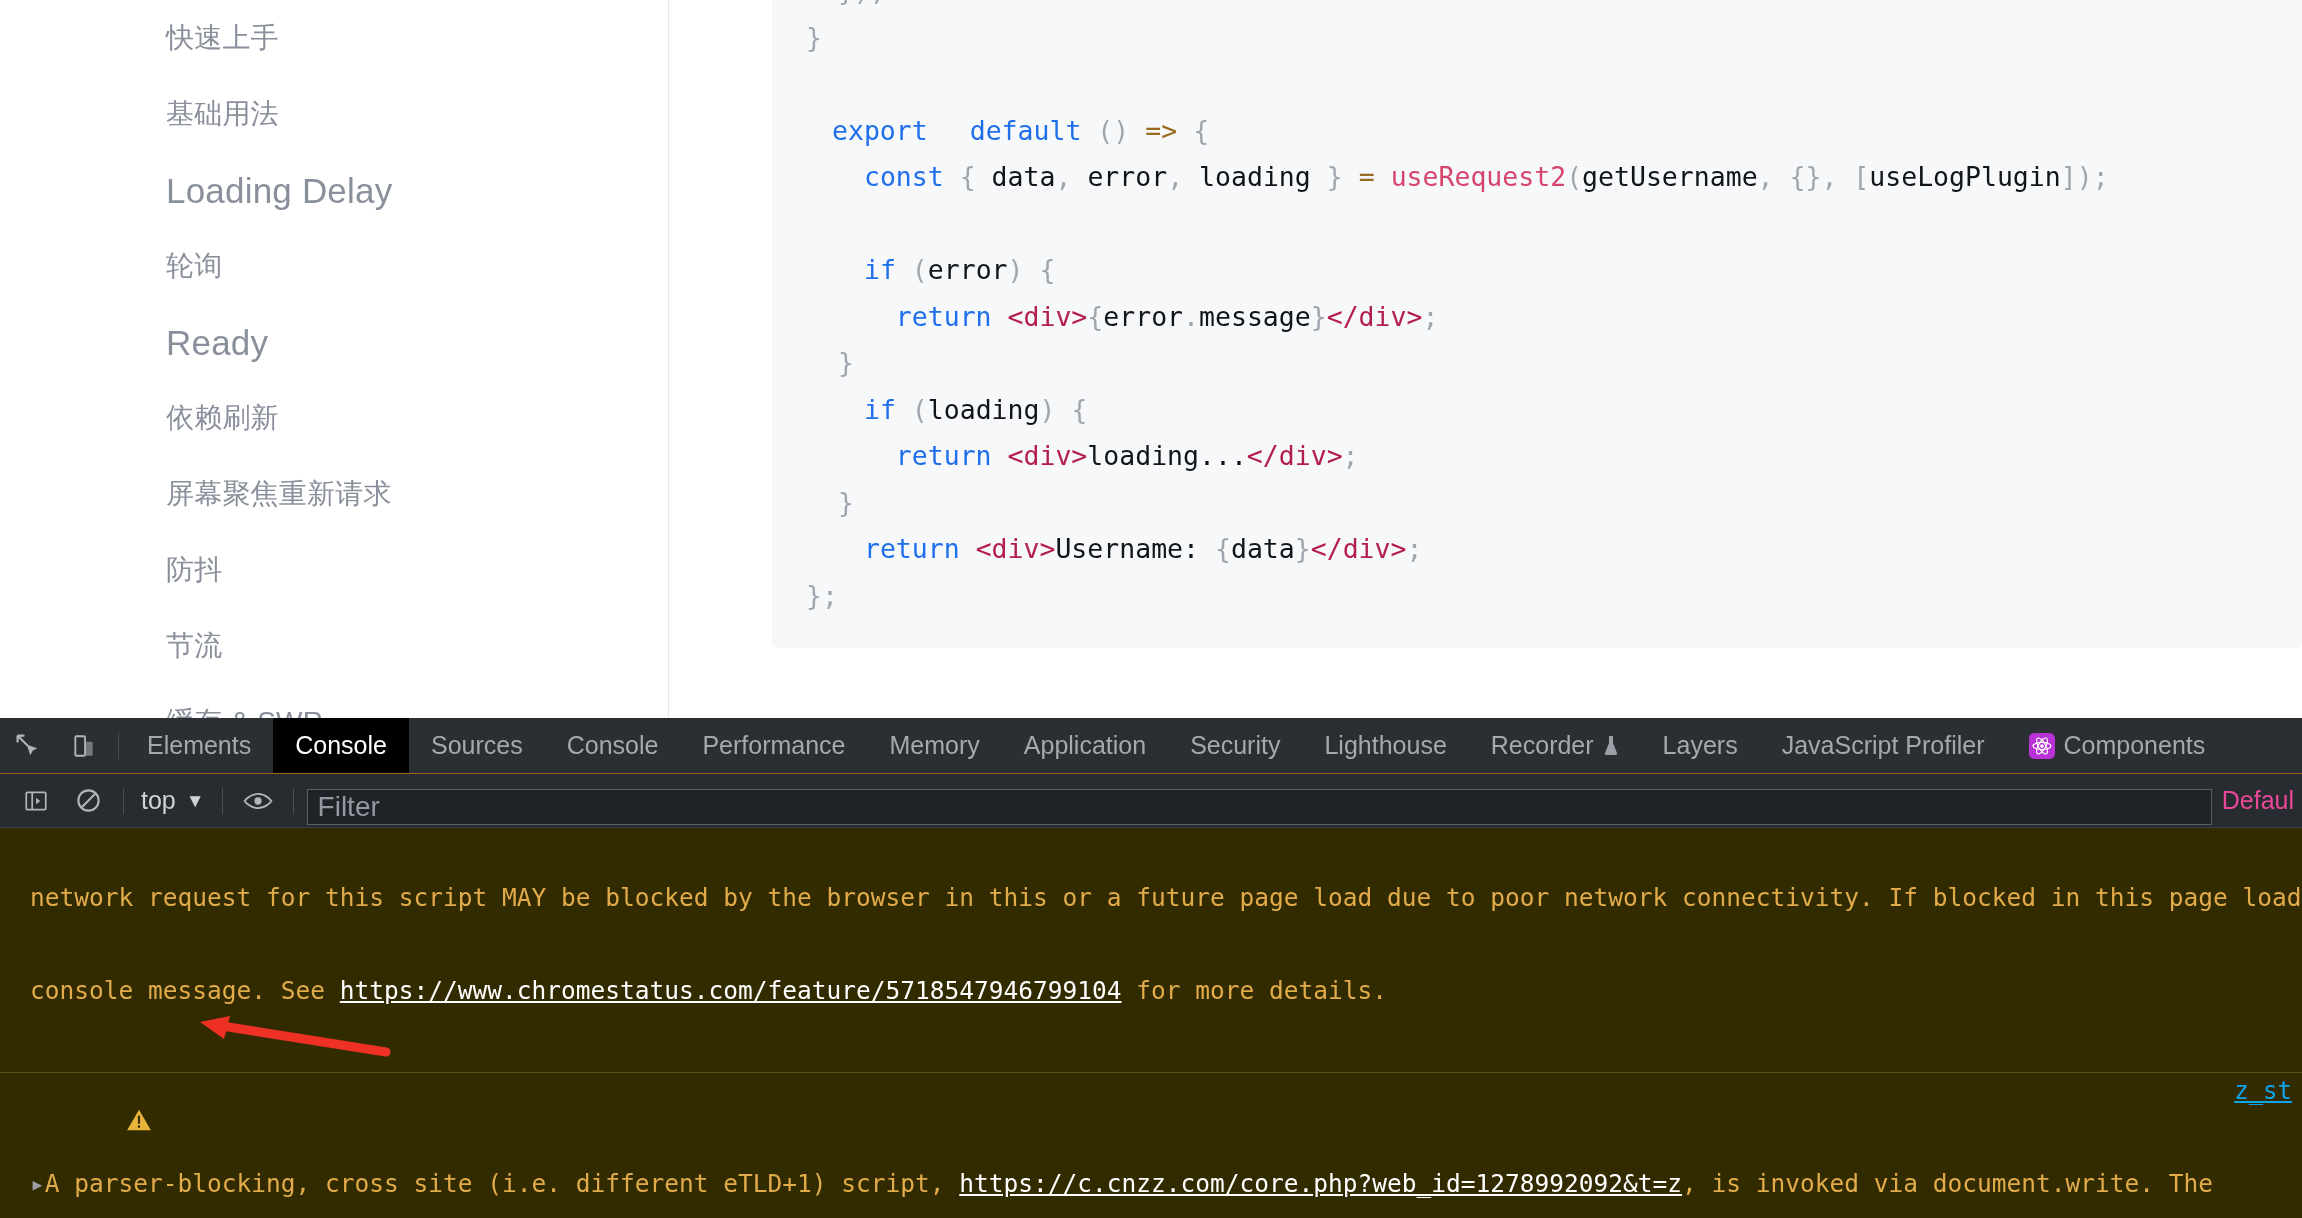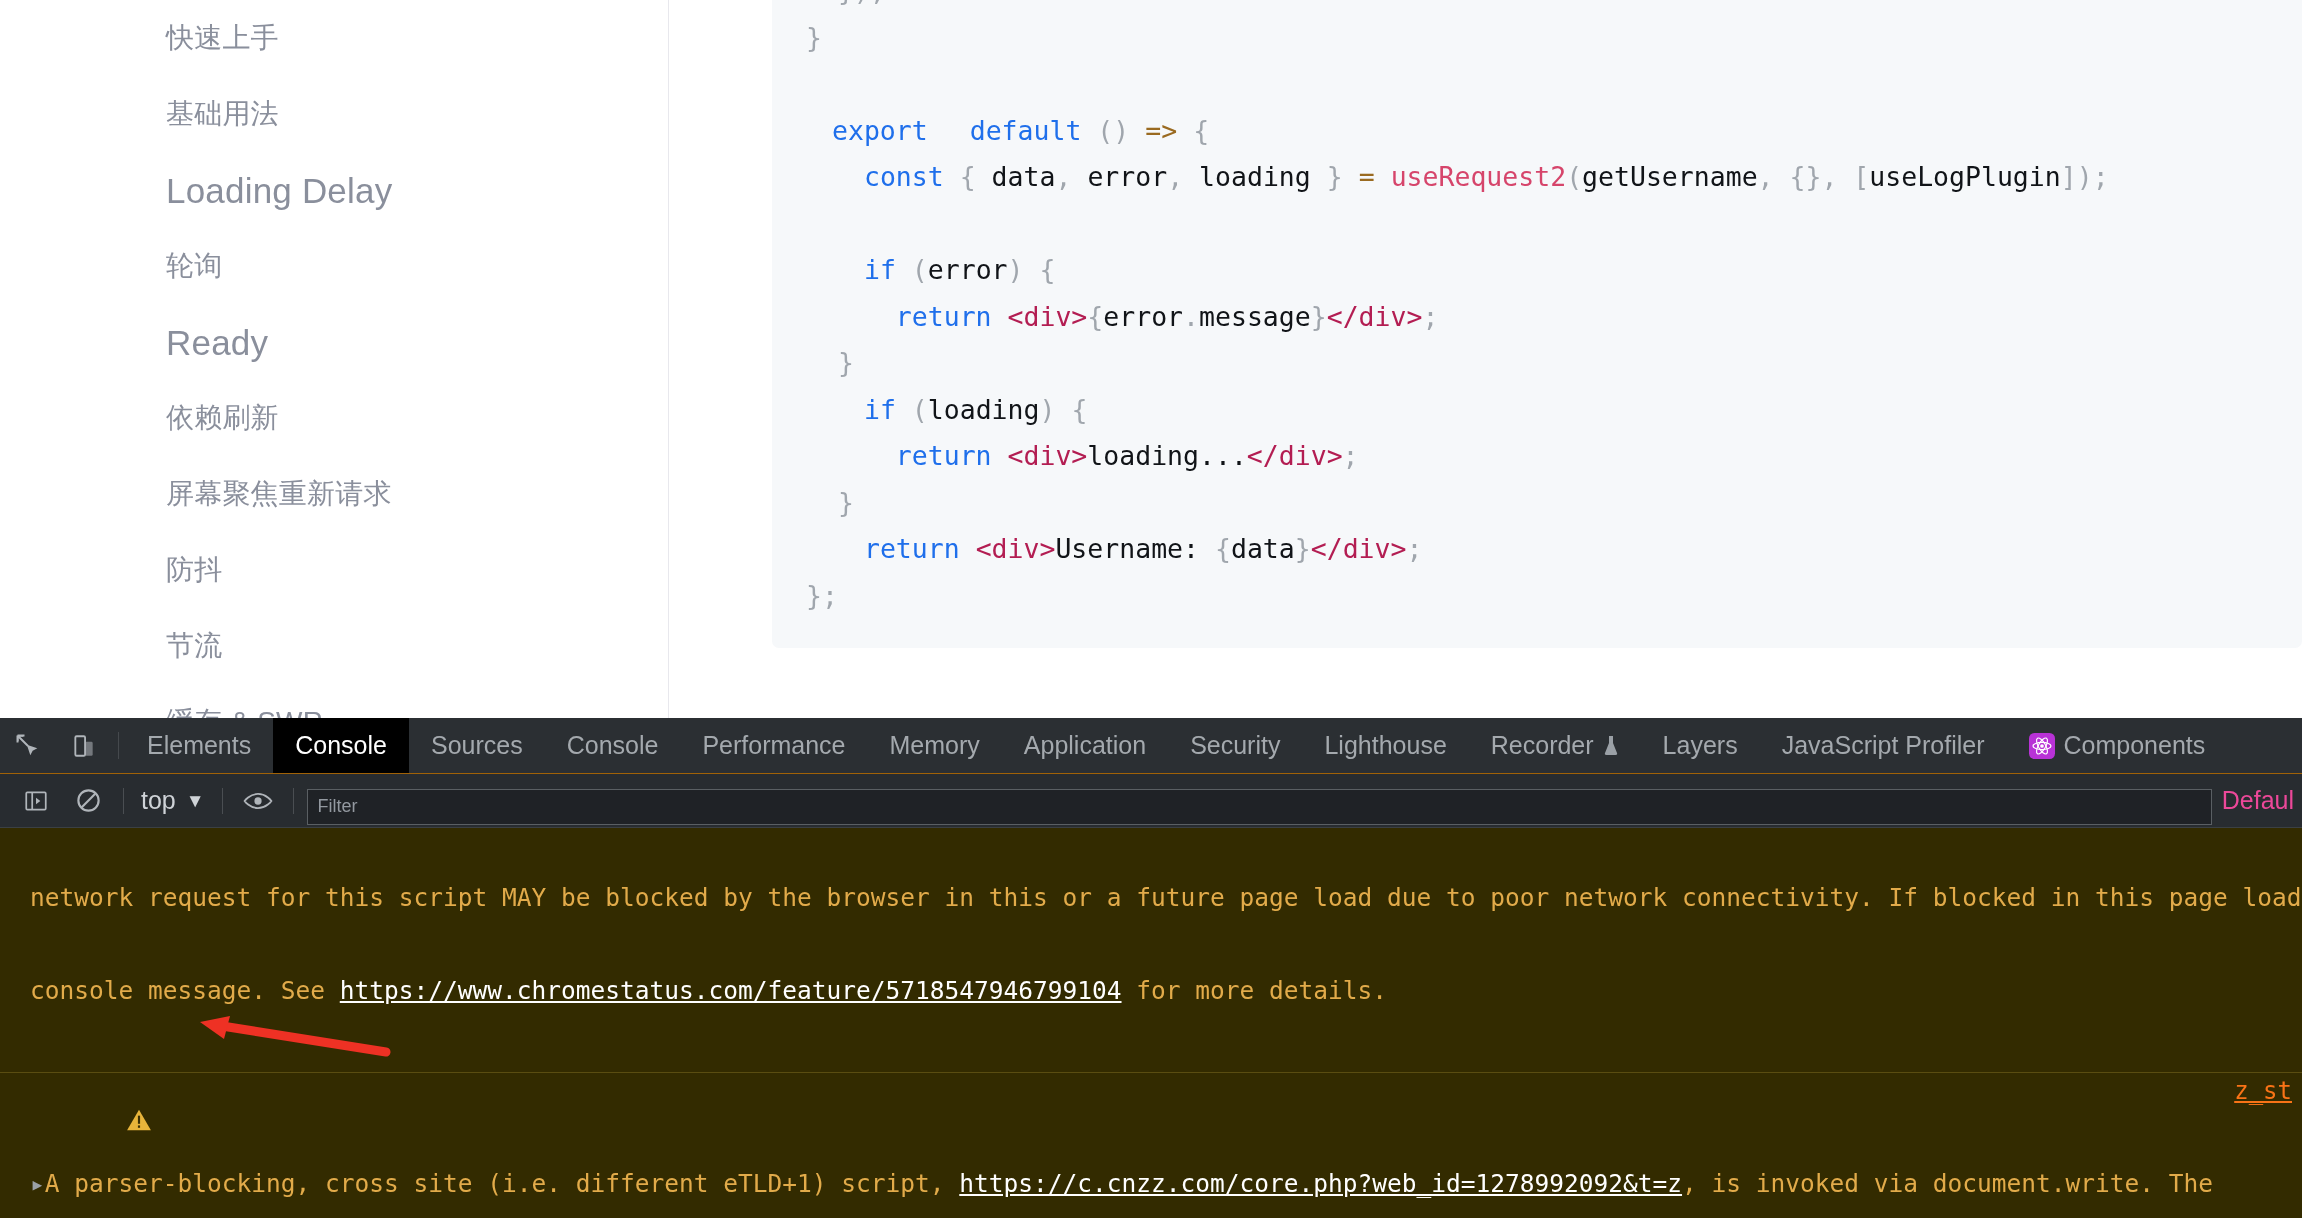--- a/index.html
+++ b/index.html
@@ -95,21 +95,21 @@
   .fb-icon { width:52px; display:flex; align-items:center; justify-content:center; }
   .fb-div { width:1px; height:26px; background:#4a4e52; margin:0 9px; }
   #ctx-select {
     display:flex; align-items:center; gap:10px;
     color:#cfd3d7; font-size:25px; padding:0 8px;
   }
   #filter-input {
     flex:1; height:36px; margin:12px 10px 0 4px;
     background:#1f2226;
     border:1px solid #5a5f63;
-    color:#c8cdd2; font-size:18px;
+    color:#c8cdd2; font-size:28px;
     padding:0 10px;
     display:flex; align-items:center;
   }
   #filter-input.ph { color:#9399a0; }
   #levels {
     color:#ec4899; font-size:25px; padding-right:8px; white-space:nowrap;
   }
 
   
   #console-body { position:relative; width:2302px; height:390px; overflow:hidden; }
@@ -127,21 +127,21 @@
   }
   .warn-line { padding-left:30px; }
   .warn-icon {
     position:absolute; left:8px; top:4px;
     width:26px; height:24px;
   }
   .disc { color:#9aa0a6; }
   .wlink { color:#ffffff; text-decoration:underline; }
   .src-link {
     position:absolute; right:10px; top:3px;
-    color:#f97316; text-decoration:underline; font-size:24px;
+    color:#0ea5e9; text-decoration:underline; font-size:24px;
   }
 
   
   #annot-arrow {
     position:absolute; left:196px; top:1015px;
     width:200px; height:42px;
     pointer-events:none;
   }
 </style>
 </head>

